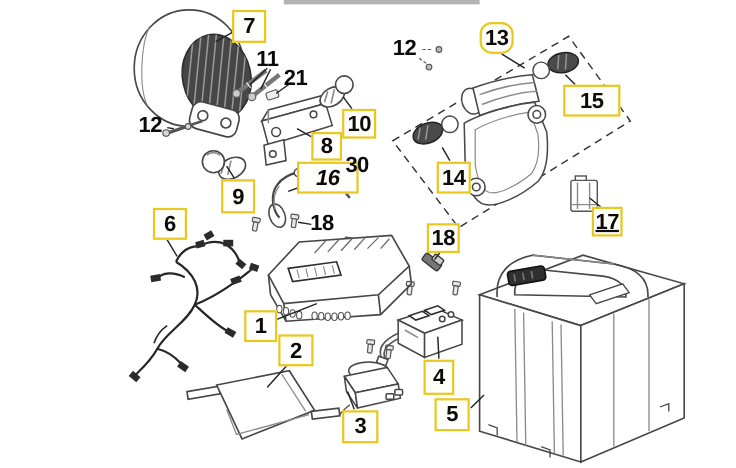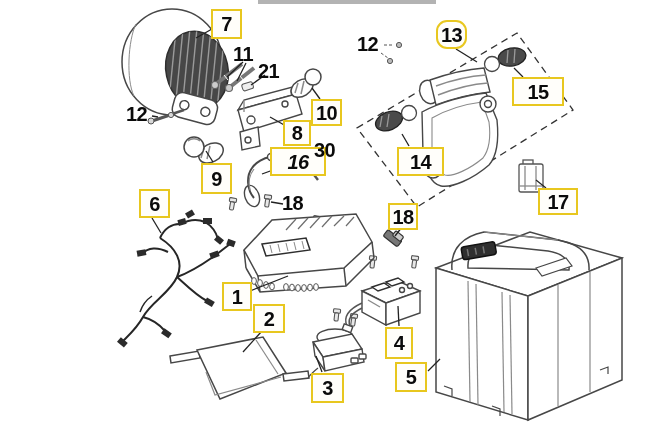--- a/index.html
+++ b/index.html
@@ -339,22 +339,22 @@
   <div class="callout boxed" style="left:201px;top:163px;width:31px;height:31px;">9</div>
   <div class="callout boxed" style="left:311px;top:99px;width:31px;height:27px;">10</div>
   <div class="callout boxed" style="left:283px;top:120px;width:28px;height:26px;">8</div>
   <div class="callout boxed" style="left:270px;top:147px;width:56px;height:29px;font-style:italic;">16</div>
   <div class="callout" style="left:314px;top:140px;">30</div>
   <div class="callout" style="left:282px;top:193px;">18</div>
   <div class="callout boxed" style="left:139px;top:189px;width:31px;height:29px;">6</div>
   <div class="callout" style="left:357px;top:34px;">12</div>
   <div class="callout boxed" style="left:436px;top:20px;width:31px;height:29px;border-radius:11px;">13</div>
   <div class="callout boxed" style="left:512px;top:77px;width:52px;height:29px;">15</div>
-  <div class="callout boxed" style="left:397px;top:147px;width:47px;height:29px;">14</div>
+  <div class="callout boxed" style="left:397px;top:147px;width:31px;height:29px;">14</div>
   <div class="callout boxed" style="left:388px;top:203px;width:30px;height:27px;">18</div>
-  <div class="callout boxed" style="left:538px;top:188px;width:40px;height:27px;">17</div>
+  <div class="callout boxed" style="left:538px;top:188px;width:28px;height:27px;text-decoration:underline;">17</div>
   <div class="callout boxed" style="left:222px;top:282px;width:30px;height:29px;">1</div>
   <div class="callout boxed" style="left:253px;top:304px;width:32px;height:29px;">2</div>
   <div class="callout boxed" style="left:311px;top:373px;width:33px;height:30px;">3</div>
   <div class="callout boxed" style="left:385px;top:327px;width:28px;height:32px;">4</div>
   <div class="callout boxed" style="left:395px;top:362px;width:32px;height:30px;">5</div>
 
 </div>
 
 </body></html>

